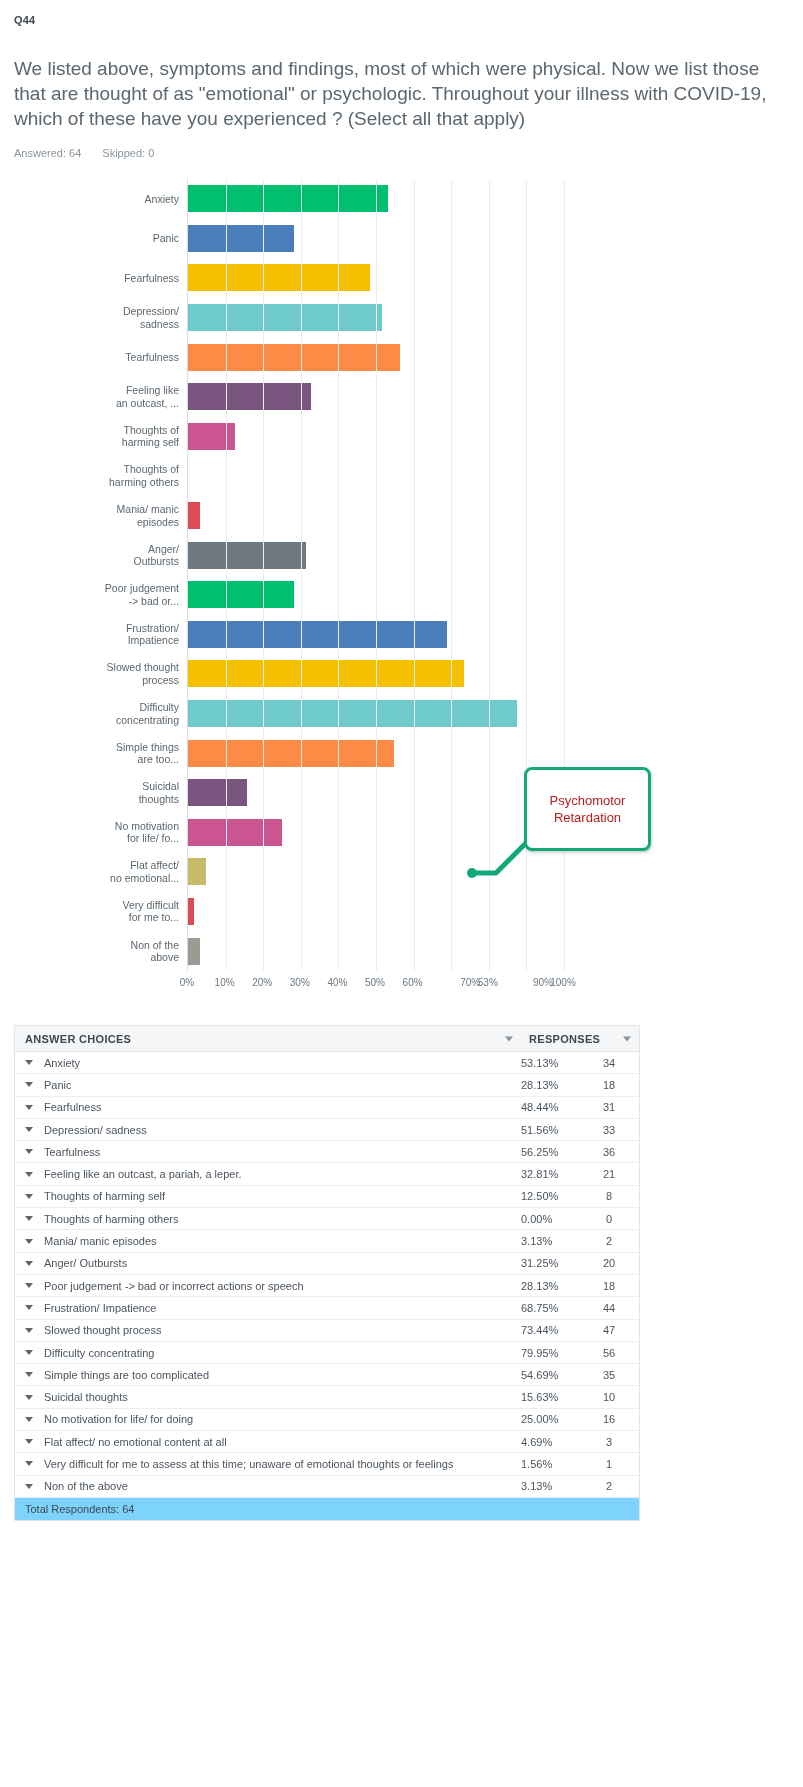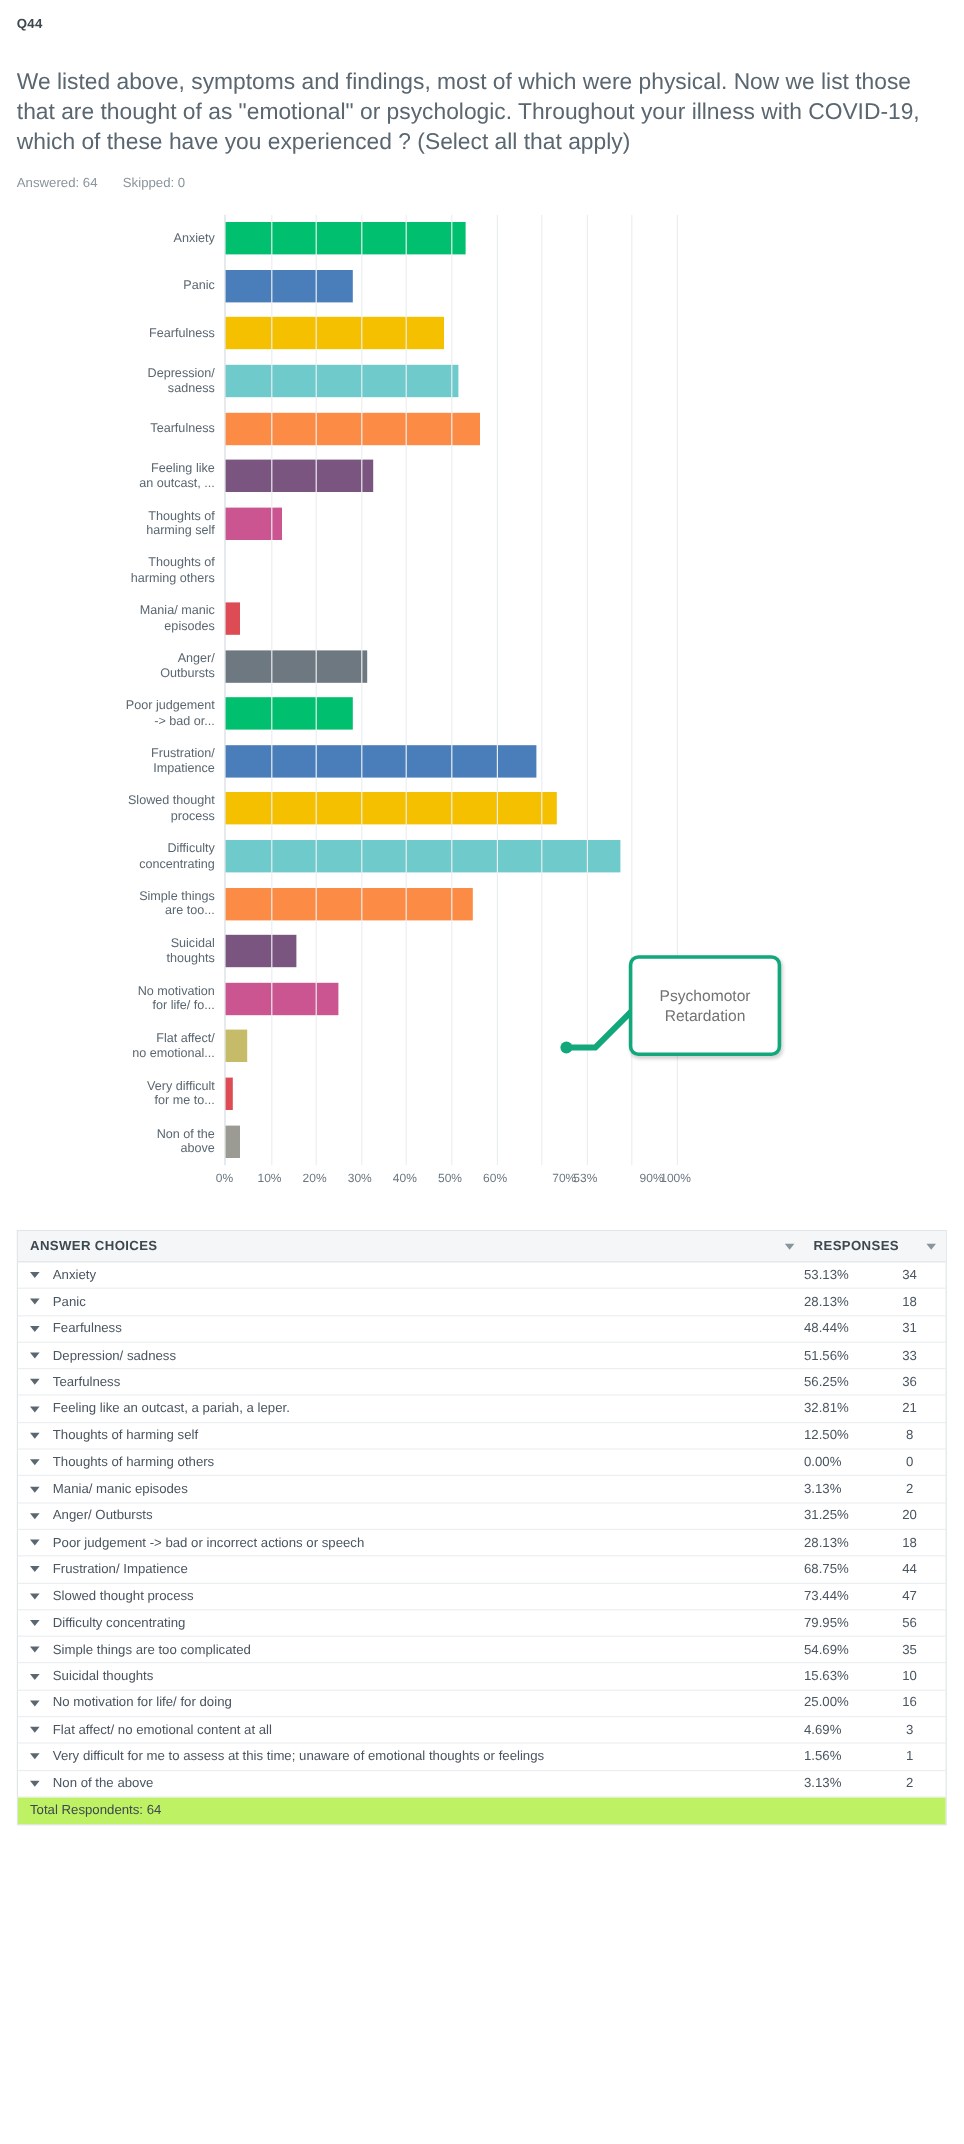--- a/index.html
+++ b/index.html
@@ -91,24 +91,23 @@
     height: 84px;
     background: #ffffff;
     border: 3px solid #12a87c;
     border-radius: 8px;
     display: flex;
     align-items: center;
     justify-content: center;
     text-align: center;
     font-size: 13px;
     line-height: 17px;
-    color: #737373;
+    color: #b91c1c;
     z-index: 5;
     box-shadow: 1px 2px 3px rgba(0,0,0,.18);
-    margin-top: 29px;
   }
   .callout-tail {
     position: absolute;
     left: 466px;
     top: 660px;
     width: 72px;
     height: 46px;
     z-index: 4;
     overflow: visible;
     pointer-events: none;
@@ -126,21 +125,21 @@
     position: absolute;
     font-size: 10px;
     color: #6b7780;
     transform: translateX(-50%);
     white-space: nowrap;
   }
 
   
   .tbl {
     margin: 12px 14px 0 14px;
-    width: 775px;
+    width: 626px;
     border: 1px solid #e2e5e8;
     border-bottom: none;
     font-size: 11px;
   }
   .thead {
     display: flex;
     background: #f4f6f7;
     border-bottom: 1px solid #e2e5e8;
     height: 26px;
     align-items: center;
@@ -177,21 +176,21 @@
     width: 0; height: 0;
     border-left: 4px solid transparent;
     border-right: 4px solid transparent;
     border-top: 5px solid #5b6770;
     margin-right: 11px;
     flex: none;
   }
   .td-pct { width: 70px; }
   .td-cnt { width: 48px; text-align: center; padding-right: 12px; }
   .total {
-    background: #bef264;
+    background: #7dd3fc;
     border-bottom: 1px solid #e2e5e8;
     padding: 5px 0 5px 10px;
     color: #3d4850;
     font-size: 11px;
     min-height: 22px;
     display: flex;
     align-items: center;
   }
   .tail-end { height: 40px; }
 </style>

